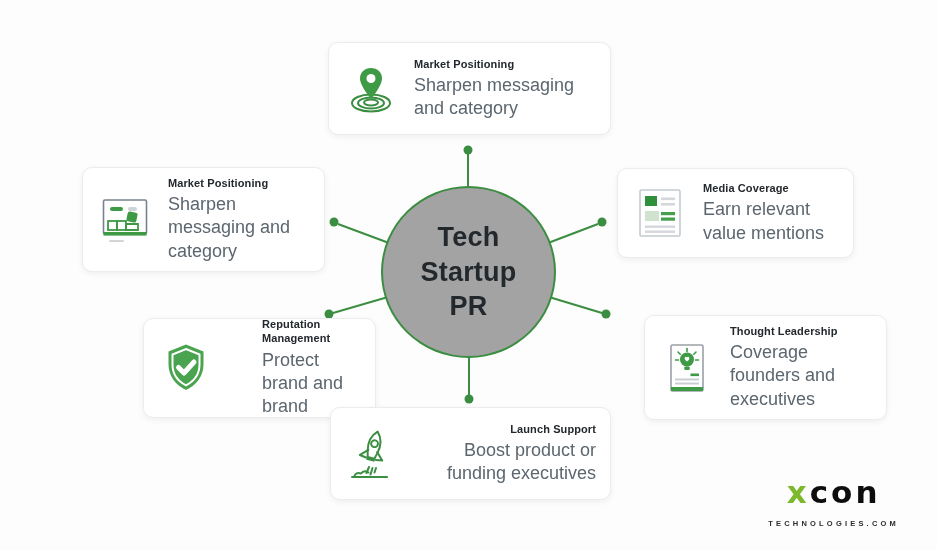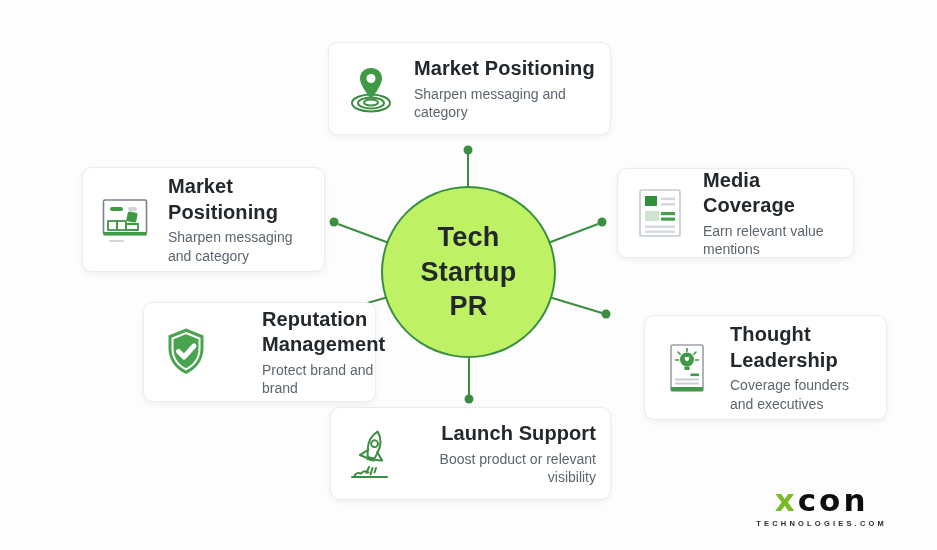--- a/index.html
+++ b/index.html
@@ -8,21 +8,21 @@
   .stage {
     position: relative;
     width: 937px; height: 550px;
     background: #fdfdfd;
     overflow: hidden;
   }
   .connectors { position: absolute; left: 0; top: 0; z-index: 1; }
   .center-circle {
     position: absolute; left: 381px; top: 186px;
     width: 175px; height: 172px;
-    background: #bef264;
+    background: #a3a3a3;
     border: 2.5px solid #3b8e41;
     border-radius: 50%;
     display: flex; align-items: center; justify-content: center;
     z-index: 2;
   }
   .center-circle .center-title {
     font-size: 27px; font-weight: 700; color: #23282d;
     text-align: center; line-height: 1.28; white-space: pre-line;
     letter-spacing: 0.2px;
   }
@@ -31,40 +31,40 @@
     background: #ffffff;
     border: 1px solid #ececec;
     border-radius: 10px;
     box-shadow: 0 2px 6px rgba(0,0,0,0.06);
     display: flex; align-items: center;
     padding: 10px 14px;
     gap: 15px;
   }
   .card .icon-wrap { flex: 0 0 56px; width: 56px; height: 56px; display: flex; align-items: center; justify-content: center; }
   .card .card-text { flex: 1; }
-  .card h3 { font-size: 20px; font-weight: 700; color: #23282d; line-height: 1.28; letter-spacing: 0.1px; }
-  .card p  { font-size: 14px; color: #5c666f; line-height: 1.3; margin-top: 3px; }
+  .card h3 { font-size: 11px; font-weight: 700; color: #23282d; line-height: 1.28; letter-spacing: 0.1px; }
+  .card p  { font-size: 18px; color: #5c666f; line-height: 1.3; margin-top: 3px; }
   .card-top          { left: 328px; top: 42px;  width: 283px; height: 93px; }
   .card-left         { left: 82px;  top: 167px; width: 243px; height: 105px; }
   .card-right        { left: 617px; top: 168px; width: 237px; height: 90px; }
-  .card-bottom-left  { left: 143px; top: 302px; width: 233px; height: 100px; gap: 48px; }
+  .card-bottom-left  { left: 143px; top: 318px; width: 233px; height: 100px; gap: 48px; }
   .card-bottom-right { left: 644px; top: 315px; width: 243px; height: 105px; }
   .card-bottom       { left: 330px; top: 407px; width: 281px; height: 93px; text-align: right; }
   .logo {
-    position: absolute; right: 50px; bottom: 22px; z-index: 3;
+    position: absolute; right: 38px; bottom: 22px; z-index: 3;
     text-align: center;
   }
   .logo .wordmark {
     font-size: 31px; font-weight: 900; letter-spacing: 3px;
     color: #0d0d0d; line-height: 1; font-family: "DejaVu Sans", sans-serif;
   }
   .logo .wordmark .x { color: #7cb92c; }
   .logo .tagline {
     font-size: 7.5px; letter-spacing: 3.2px; color: #2d2d2d;
-    margin-top: 3px; font-weight: 700;
+    margin-top: 11px; font-weight: 700;
   }
 </style>
 </head>
 <body>
 
 <div class="stage">
 
   <svg class="connectors" width="937" height="550">
     <g stroke="#3b8e41" stroke-width="2">
       <line x1="468" y1="188" x2="468" y2="153"></line>
@@ -204,21 +204,21 @@
           <line x1="24" y1="41" x2="21.5" y2="47"></line>
           <line x1="27.5" y1="42" x2="25.5" y2="48.5"></line>
           <line x1="31" y1="42" x2="29.5" y2="46.5"></line>
           <path d="M9 51 Q11 45.5 16 47.5 Q19 43.5 23.5 46.5"></path>
           <line x1="7" y1="51" x2="42" y2="51"></line>
         </g>
       </svg>
     </span>
     <div class="card-text">
       <h3>Launch Support</h3>
-      <p>Boost product or relevant visibility</p>
+      <p>Boost product or funding executives</p>
     </div>
   </div>
 
   <div class="logo">
     <div class="wordmark"><span class="x">x</span><span>con</span></div>
     <div class="tagline">TECHNOLOGIES.COM</div>
   </div>
 
 </div>
 

